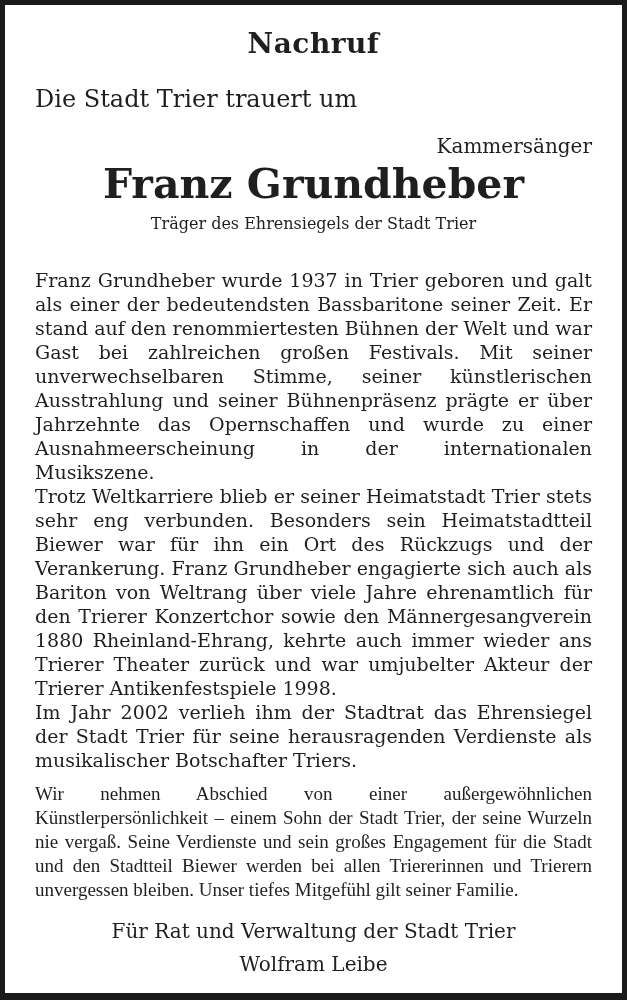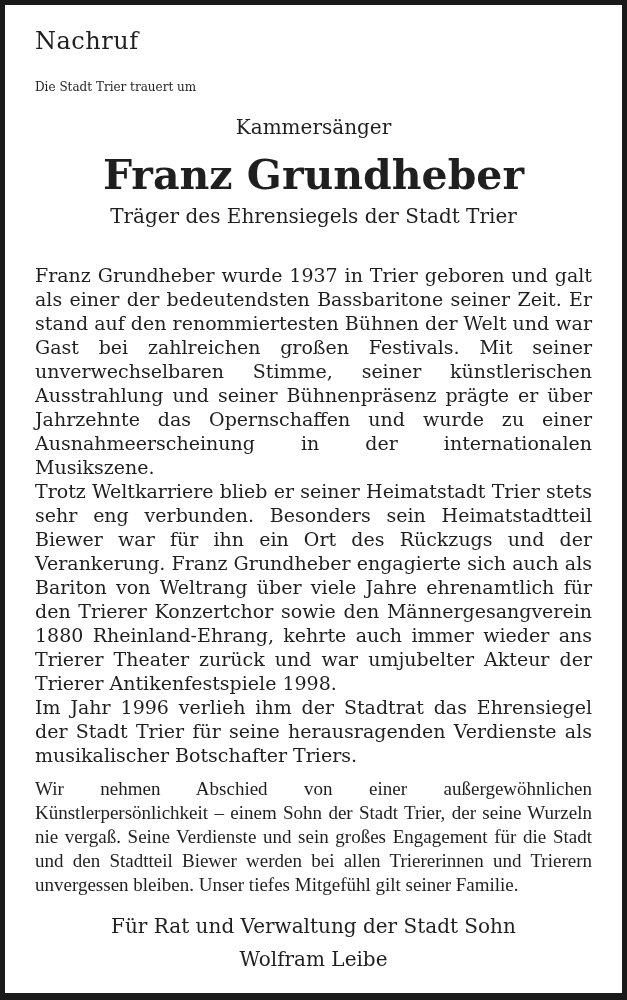--- a/index.html
+++ b/index.html
@@ -19,48 +19,49 @@
     width: 627px;
     height: 1000px;
     border-style: solid;
     border-color: #1a1a1a;
     border-width: 5px 5px 7px 5px;
     padding: 18px 30px 0 30px;
     background: #ffffff;
   }
   .notice-title {
     margin: 4px 0 0 0;
-    font-size: 24px;
-    font-weight: normal;
+    text-align: center;
+    font-size: 28px;
+    font-weight: bold;
     letter-spacing: 0.5px;
     line-height: 1.2;
   }
   .intro-line {
     margin: 24px 0 0 0;
     text-align: left;
-    font-size: 12px;
+    font-size: 24px;
     line-height: 1.2;
   }
   .honorific {
     margin: 21px 0 0 0;
-    text-align: center;
+    text-align: right;
     font-size: 20px;
     line-height: 1.2;
   }
   .deceased-name {
-    margin: 13px 0 0 0;
+    margin: 3px 0 0 0;
     text-align: center;
     font-size: 41px;
     font-weight: bold;
     line-height: 1.15;
   }
   .honor-subtitle {
     margin: 5px 0 0 0;
     text-align: center;
-    font-size: 20px;
+    font-size: 16px;
     line-height: 1.2;
   }
   .body-text {
     margin-top: 35px;
   }
   .body-text p {
     margin: 0;
     text-align: justify;
     font-size: 19px;
     line-height: 24px;
@@ -97,24 +98,24 @@
 
   <p class="honorific">Kammersänger</p>
 
   <h2 class="deceased-name">Franz Grundheber</h2>
 
   <p class="honor-subtitle">Träger des Ehrensiegels der Stadt Trier</p>
 
   <div class="body-text">
     <p>Franz Grundheber wurde 1937 in Trier geboren und galt als einer der bedeutendsten Bassbaritone seiner Zeit. Er stand auf den renommiertesten Bühnen der Welt und war Gast bei zahlreichen großen Festivals. Mit seiner unverwechselbaren Stimme, seiner künstlerischen Ausstrahlung und seiner Bühnenpräsenz prägte er über Jahrzehnte das Opernschaffen und wurde zu einer Ausnahmeerscheinung in der internationalen Musikszene.</p>
     <p>Trotz Weltkarriere blieb er seiner Heimatstadt Trier stets sehr eng verbunden. Besonders sein Heimatstadtteil Biewer war für ihn ein Ort des Rückzugs und der Verankerung. Franz Grundheber engagierte sich auch als Bariton von Weltrang über viele Jahre ehrenamtlich für den Trierer Konzertchor sowie den Männergesangverein 1880 Rheinland-Ehrang, kehrte auch immer wieder ans Trierer Theater zurück und war umjubelter Akteur der Trierer Antikenfestspiele 1998.</p>
-    <p>Im Jahr 1996 verlieh ihm der Stadtrat das Ehrensiegel der Stadt Trier für seine herausragenden Verdienste als musikalischer Botschafter Triers.</p>
+    <p>Im Jahr 2002 verlieh ihm der Stadtrat das Ehrensiegel der Stadt Trier für seine herausragenden Verdienste als musikalischer Botschafter Triers.</p>
     <p class="spaced">Wir nehmen Abschied von einer außergewöhnlichen Künstlerpersönlichkeit – einem Sohn der Stadt Trier, der seine Wurzeln nie vergaß. Seine Verdienste und sein großes Engagement für die Stadt und den Stadtteil Biewer werden bei allen Triererinnen und Trierern unvergessen bleiben. Unser tiefes Mitgefühl gilt seiner Familie.</p>
   </div>
 
-  <p class="closing-line">Für Rat und Verwaltung der Stadt Sohn</p>
+  <p class="closing-line">Für Rat und Verwaltung der Stadt Trier</p>
 
   <div class="signature">
     <div>Wolfram Leibe</div>
 
   </div>
 
 </div>
 
 </body></html>

